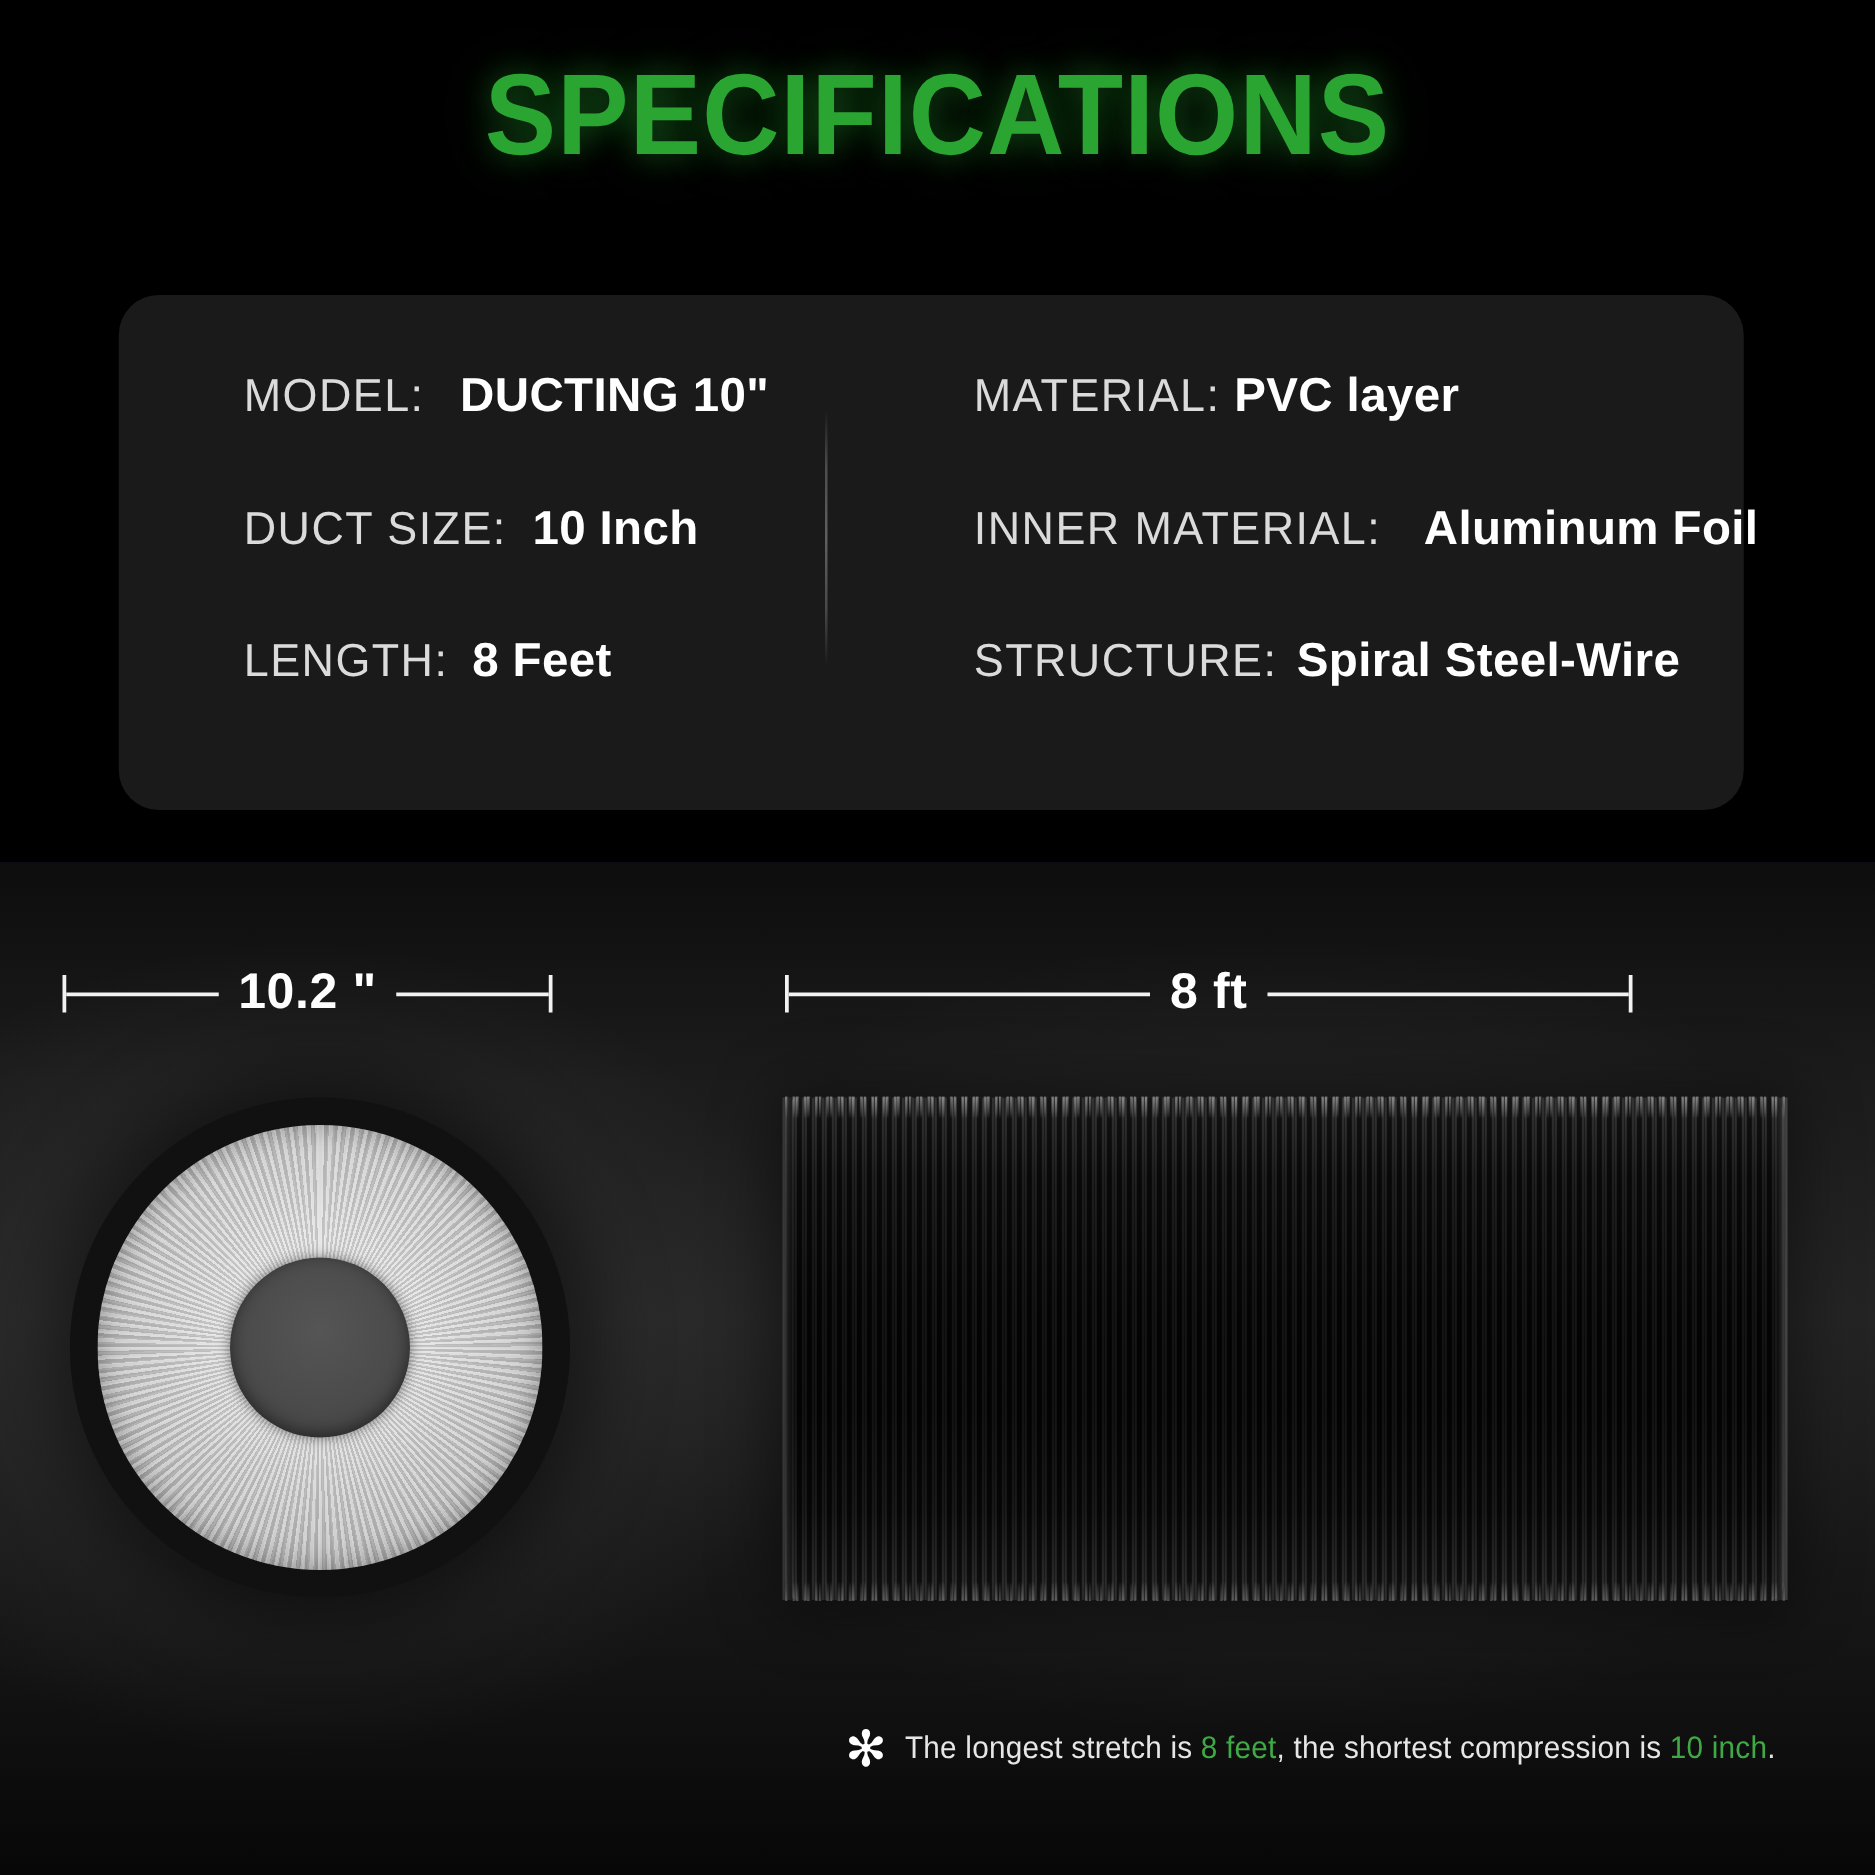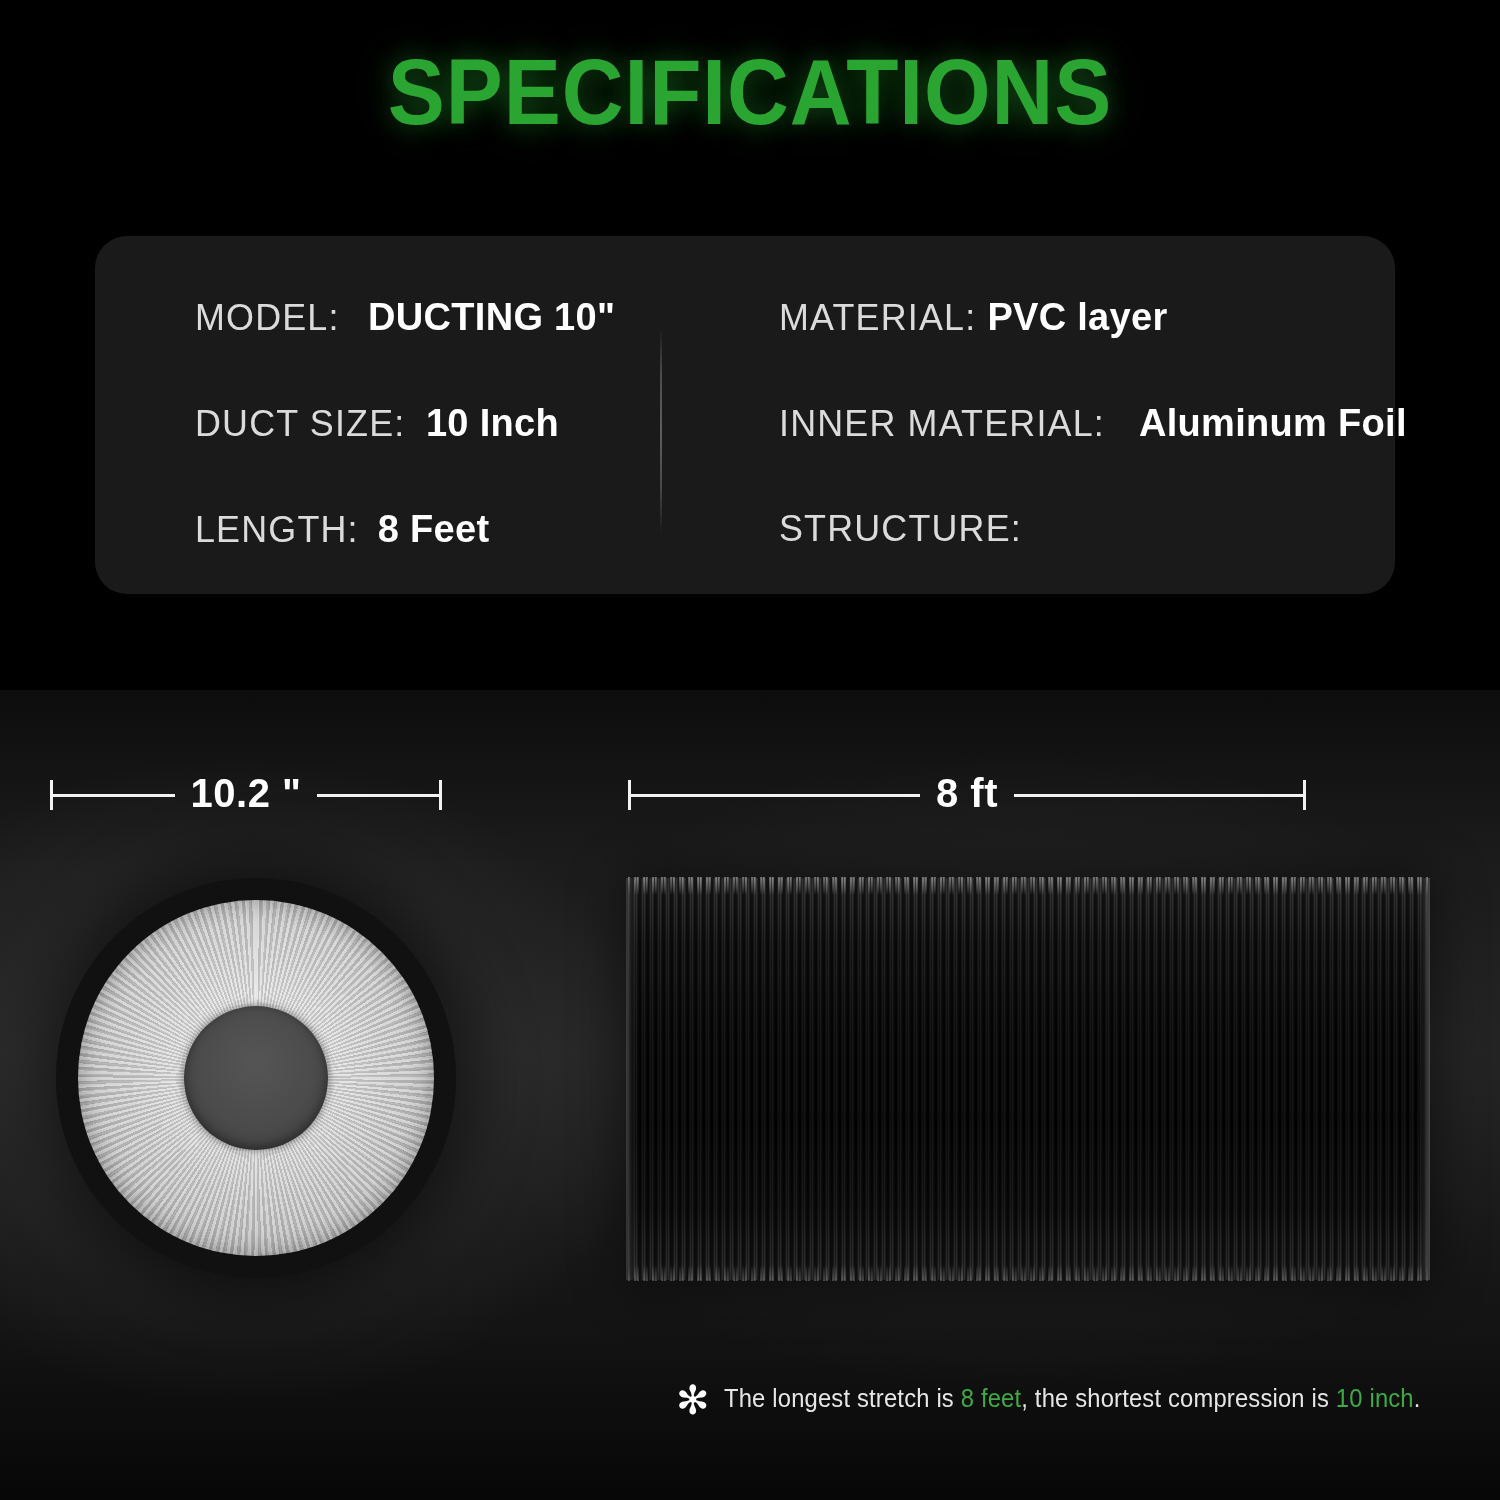--- a/index.html
+++ b/index.html
@@ -41,21 +41,21 @@
     transform: scaleX(0.93);
     text-shadow: 0 0 26px rgba(42,165,50,0.45), 0 0 50px rgba(42,165,50,0.22);
   }
 
   
   #spec-card {
     position: absolute;
     left: 95px;
     top: 236px;
     width: 1300px;
-    height: 358px;
+    height: 412px;
     background: #1a1a1a;
     border-radius: 32px;
     text-decoration: underline;
   }
   .spec-col {
     position: absolute;
     top: 0;
   }
   #col-left  { left: 100px;  width: 540px; }
   #col-right { left: 684px;  width: 600px; }
@@ -339,20 +339,21 @@
         <span class="spec-value">PVC layer</span>
       </div>
 
       <div class="spec-row" id="row-inner-material">
         <span class="spec-label">INNER MATERIAL:</span>
         <span class="spec-value">Aluminum Foil</span>
       </div>
 
       <div class="spec-row" id="row-structure">
         <span class="spec-label">STRUCTURE:</span>
+        <span class="spec-value">Spiral Steel-Wire</span>
       </div>
 
     </div>
   </div>
 
   <div id="bottom-section"></div>
 
   <div class="dim" id="dim-diameter">
     <span class="dim-cap"></span>
     <span class="dim-line"></span>

